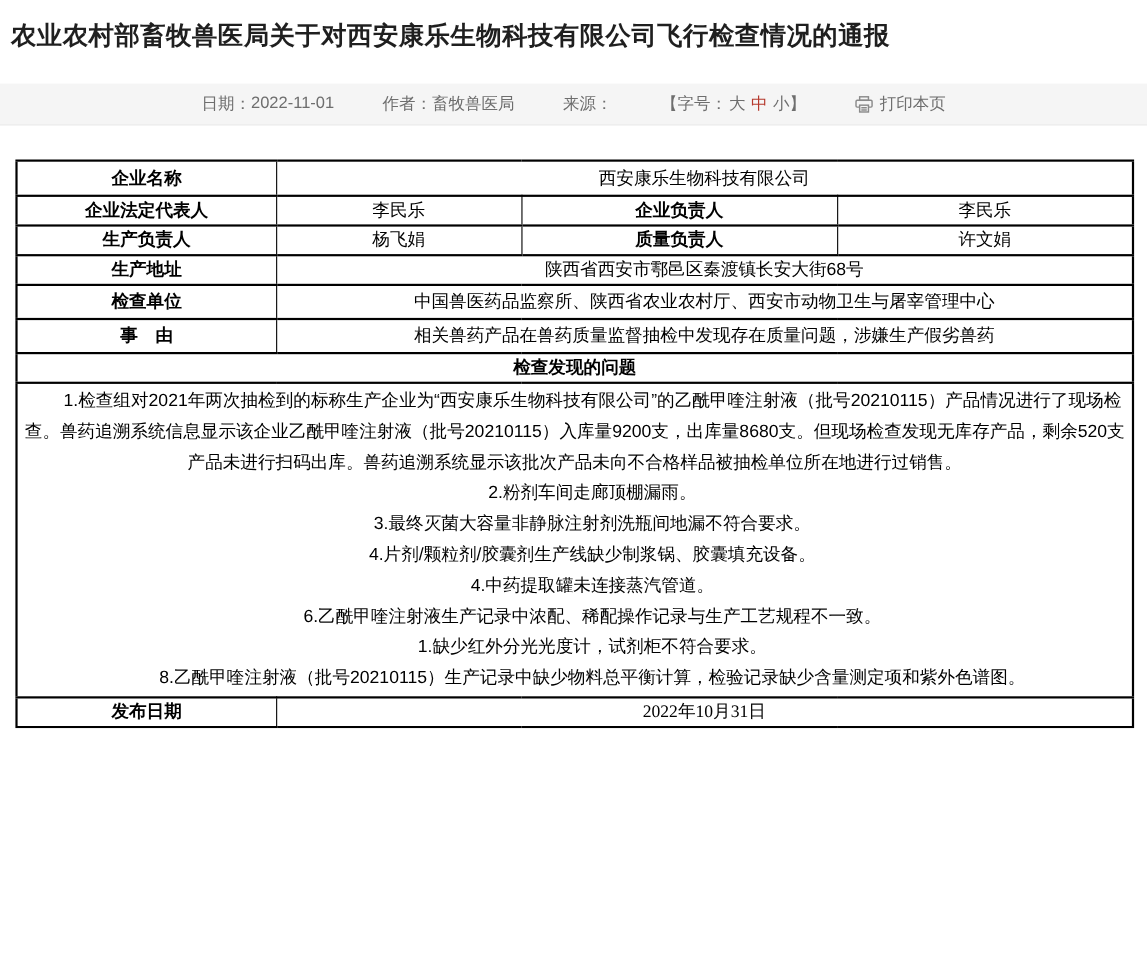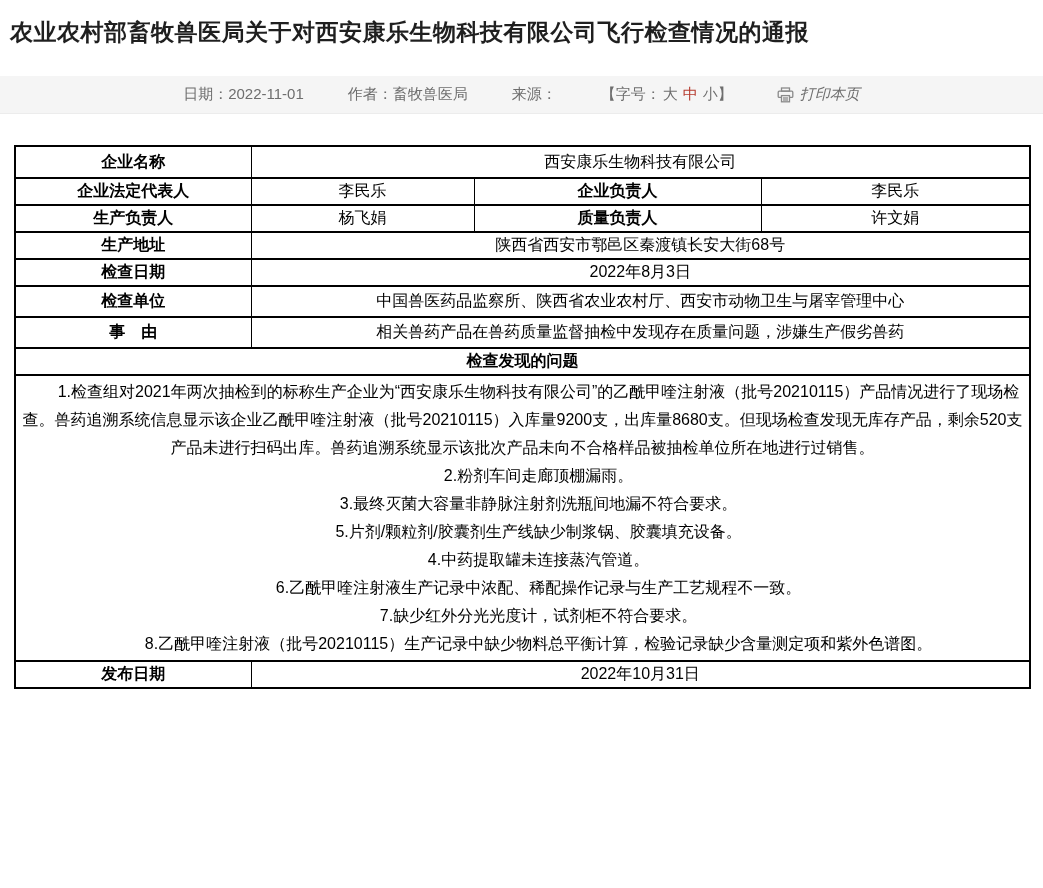--- a/index.html
+++ b/index.html
@@ -38,21 +38,21 @@
     justify-content:center;
     gap:44px;
     font-size:15px;
     color:var(--meta-text);
     white-space:nowrap;
   }
   .meta-item{display:inline-flex;}
   .fs-medium{color:var(--accent-red);margin:0 5px;cursor:pointer;}
   .fs-large,.fs-small{cursor:pointer;}
   .fs-large{margin-left:2px;}
-  .print-btn{display:inline-flex;align-items:center;gap:6px;cursor:pointer;font-style:italic;}
+  .print-btn{display:inline-flex;align-items:center;gap:6px;cursor:pointer;}
   .print-btn svg{display:block;}
   
   table.doc{
     margin:31px 0 0 14px;
     width:1015px;
     table-layout:fixed;
     border-collapse:collapse;
     border:2px solid var(--border);
   }
   table.doc td{
@@ -65,21 +65,21 @@
     padding:2px 4px;
     overflow:hidden;
   }
   td.lbl{font-weight:700;margin-top:28px;}
   td.left{text-align:left;padding-left:9px;}
   tr.h30 td{height:32px;}
   tr.h56 td{height:56px;}
   tr.h26 td{height:27px;}
   tr.h28 td{height:31px;}
   tr.hsec td{height:26px;font-weight:700;}
-  tr.hpub td{height:24px;}
+  tr.hpub td{height:24px;font-family:Liberation Serif, serif;}
   .two-line div{line-height:26px;}
   td.block{
     text-align:left;
     vertical-align:top;
     padding:13px 5px 7px 5px;
     border-radius:12px;
   }
   td.block p{
     margin:0;
     text-indent:2em;
@@ -147,44 +147,40 @@
   <tr class="h26">
     <td class="lbl">生产负责人</td>
     <td>杨飞娟</td>
     <td class="lbl">质量负责人</td>
     <td>许文娟</td>
   </tr>
   <tr class="h26">
     <td class="lbl">生产地址</td>
     <td colspan="3">陕西省西安市鄠邑区秦渡镇长安大街68号</td>
   </tr>
-  <tr class="h26">
-    <td class="lbl">检查日期</td>
-    <td colspan="3">2022年8月3日</td>
-  </tr>
   <tr class="h28">
     <td class="lbl">检查单位</td>
     <td colspan="3" class="left">中国兽医药品监察所、陕西省农业农村厅、西安市动物卫生与屠宰管理中心</td>
   </tr>
   <tr class="h28">
     <td class="lbl">事　由</td>
     <td colspan="3" class="left">相关兽药产品在兽药质量监督抽检中发现存在质量问题，涉嫌生产假劣兽药</td>
   </tr>
   <tr class="hsec">
     <td colspan="4">检查发现的问题</td>
   </tr>
   <tr>
     <td colspan="4" class="block">
       <p>1.检查组对2021年两次抽检到的标称生产企业为“西安康乐生物科技有限公司”的乙酰甲喹注射液（批号20210115）产品情况进行了现场检查。兽药追溯系统信息显示该企业乙酰甲喹注射液（批号20210115）入库量9200支，出库量8680支。但现场检查发现无库存产品，剩余520支产品未进行扫码出库。兽药追溯系统显示该批次产品未向不合格样品被抽检单位所在地进行过销售。</p>
       <p>2.粉剂车间走廊顶棚漏雨。</p>
       <p>3.最终灭菌大容量非静脉注射剂洗瓶间地漏不符合要求。</p>
-      <p>5.片剂/颗粒剂/胶囊剂生产线缺少制浆锅、胶囊填充设备。</p>
+      <p>4.片剂/颗粒剂/胶囊剂生产线缺少制浆锅、胶囊填充设备。</p>
       <p>4.中药提取罐未连接蒸汽管道。</p>
       <p>6.乙酰甲喹注射液生产记录中浓配、稀配操作记录与生产工艺规程不一致。</p>
-      <p>7.缺少红外分光光度计，试剂柜不符合要求。</p>
+      <p>1.缺少红外分光光度计，试剂柜不符合要求。</p>
       <p>8.乙酰甲喹注射液（批号20210115）生产记录中缺少物料总平衡计算，检验记录缺少含量测定项和紫外色谱图。</p>
     </td>
   </tr>
   <tr class="hpub">
     <td class="lbl">发布日期</td>
     <td colspan="3">2022年10月31日</td>
   </tr>
 </tbody>
   </table>
 

